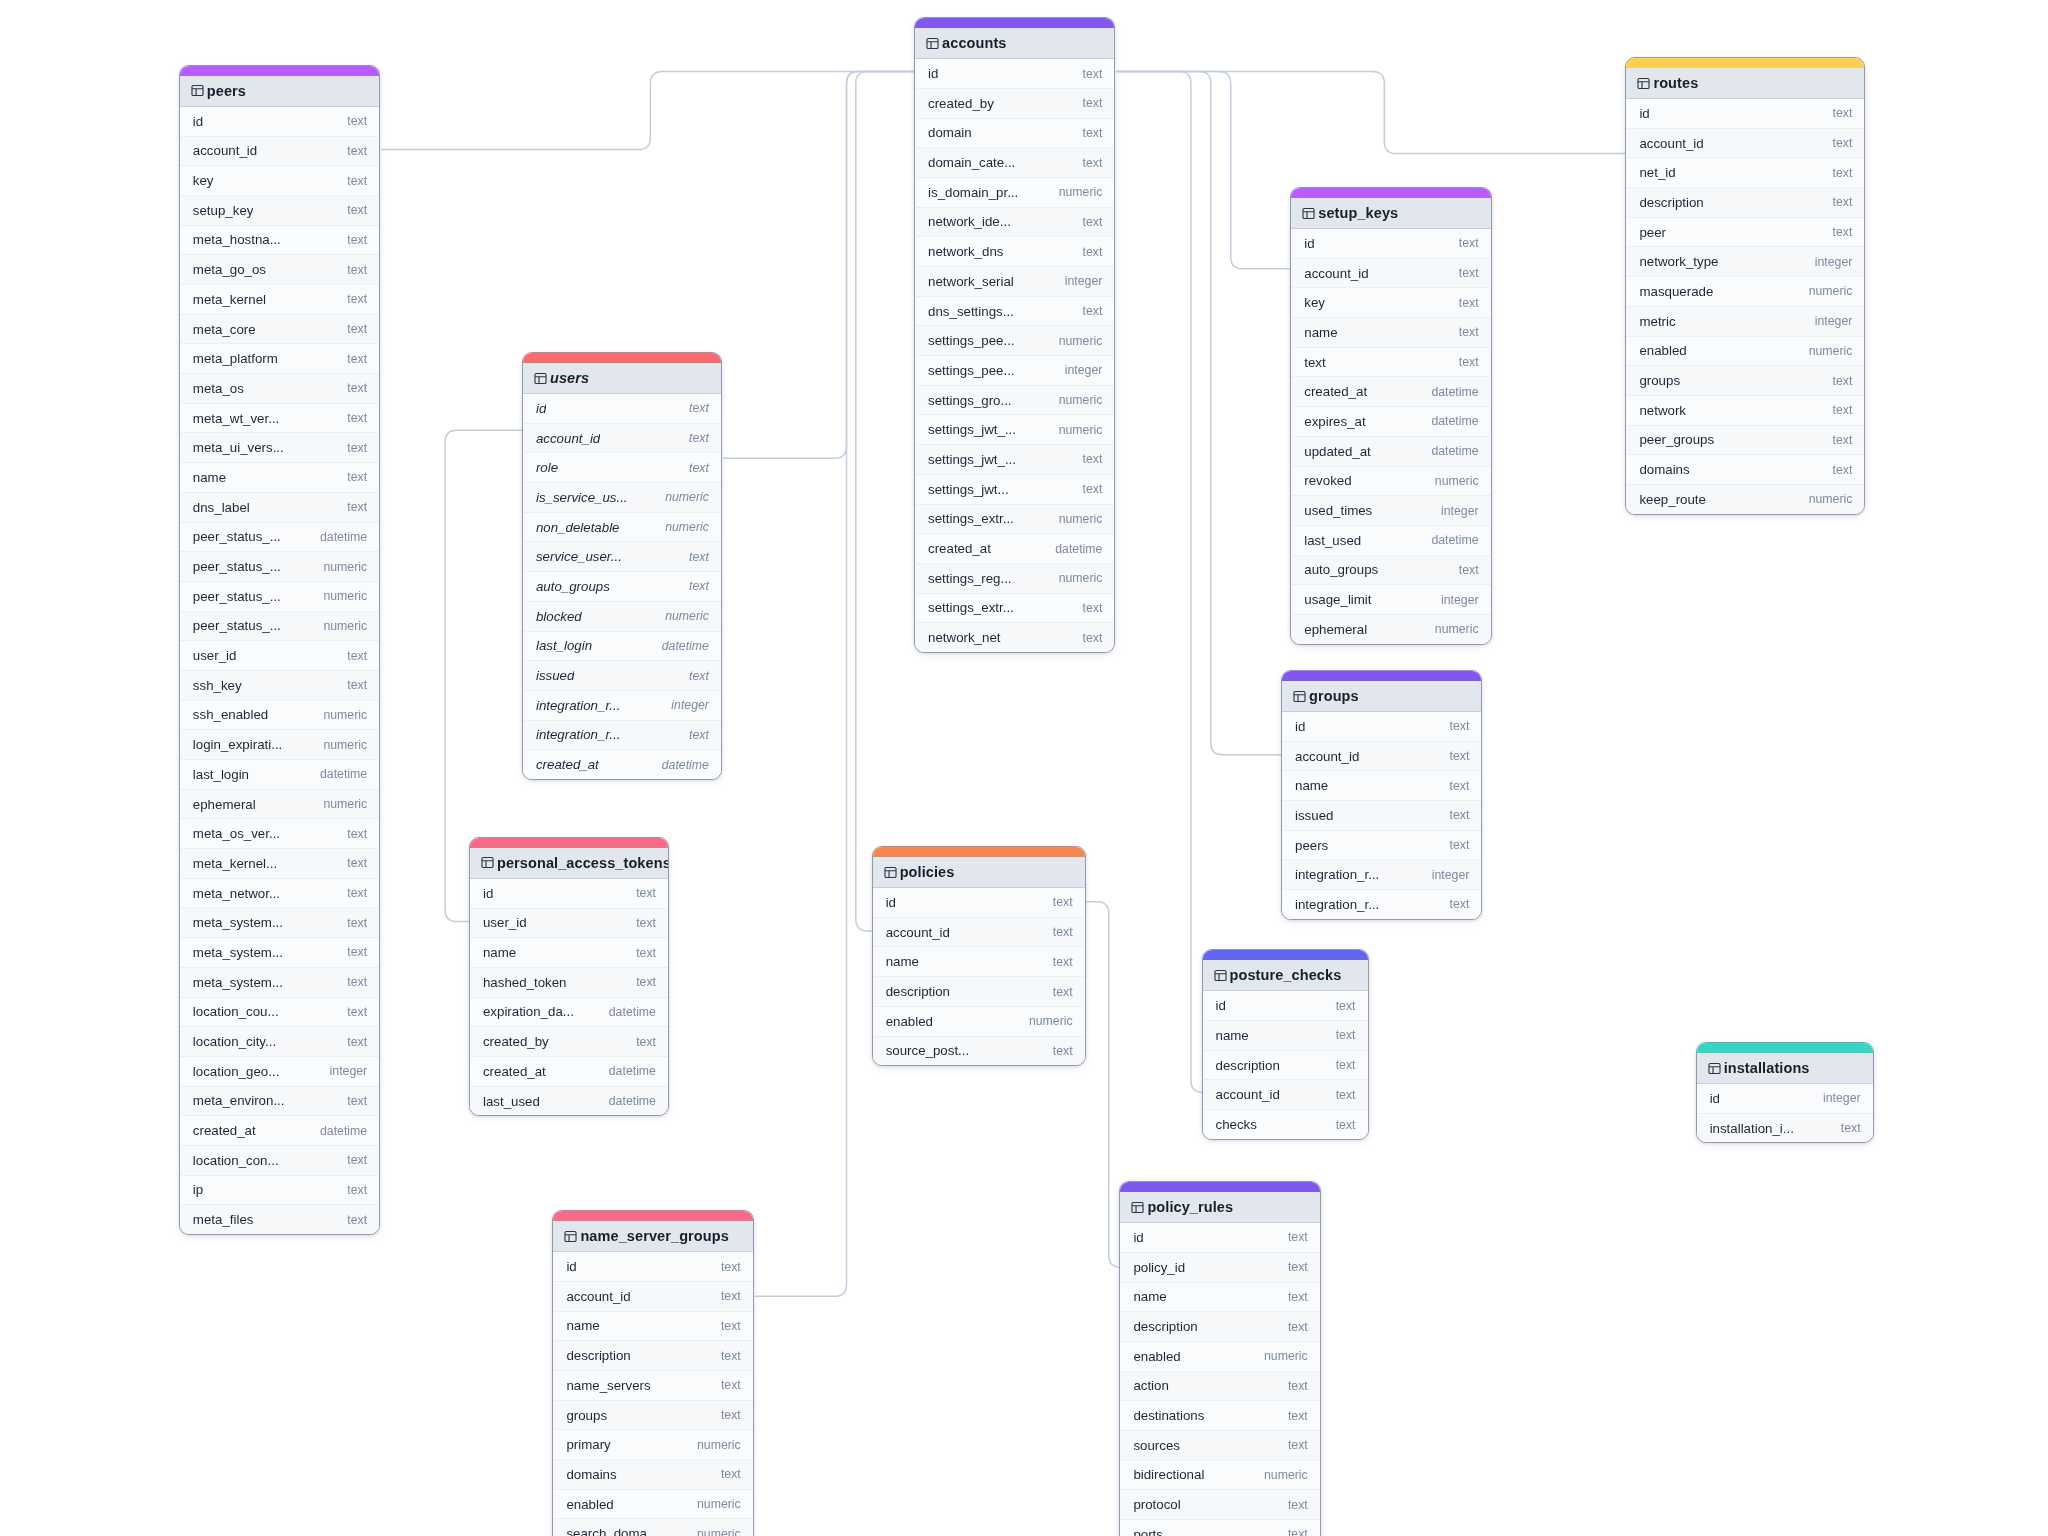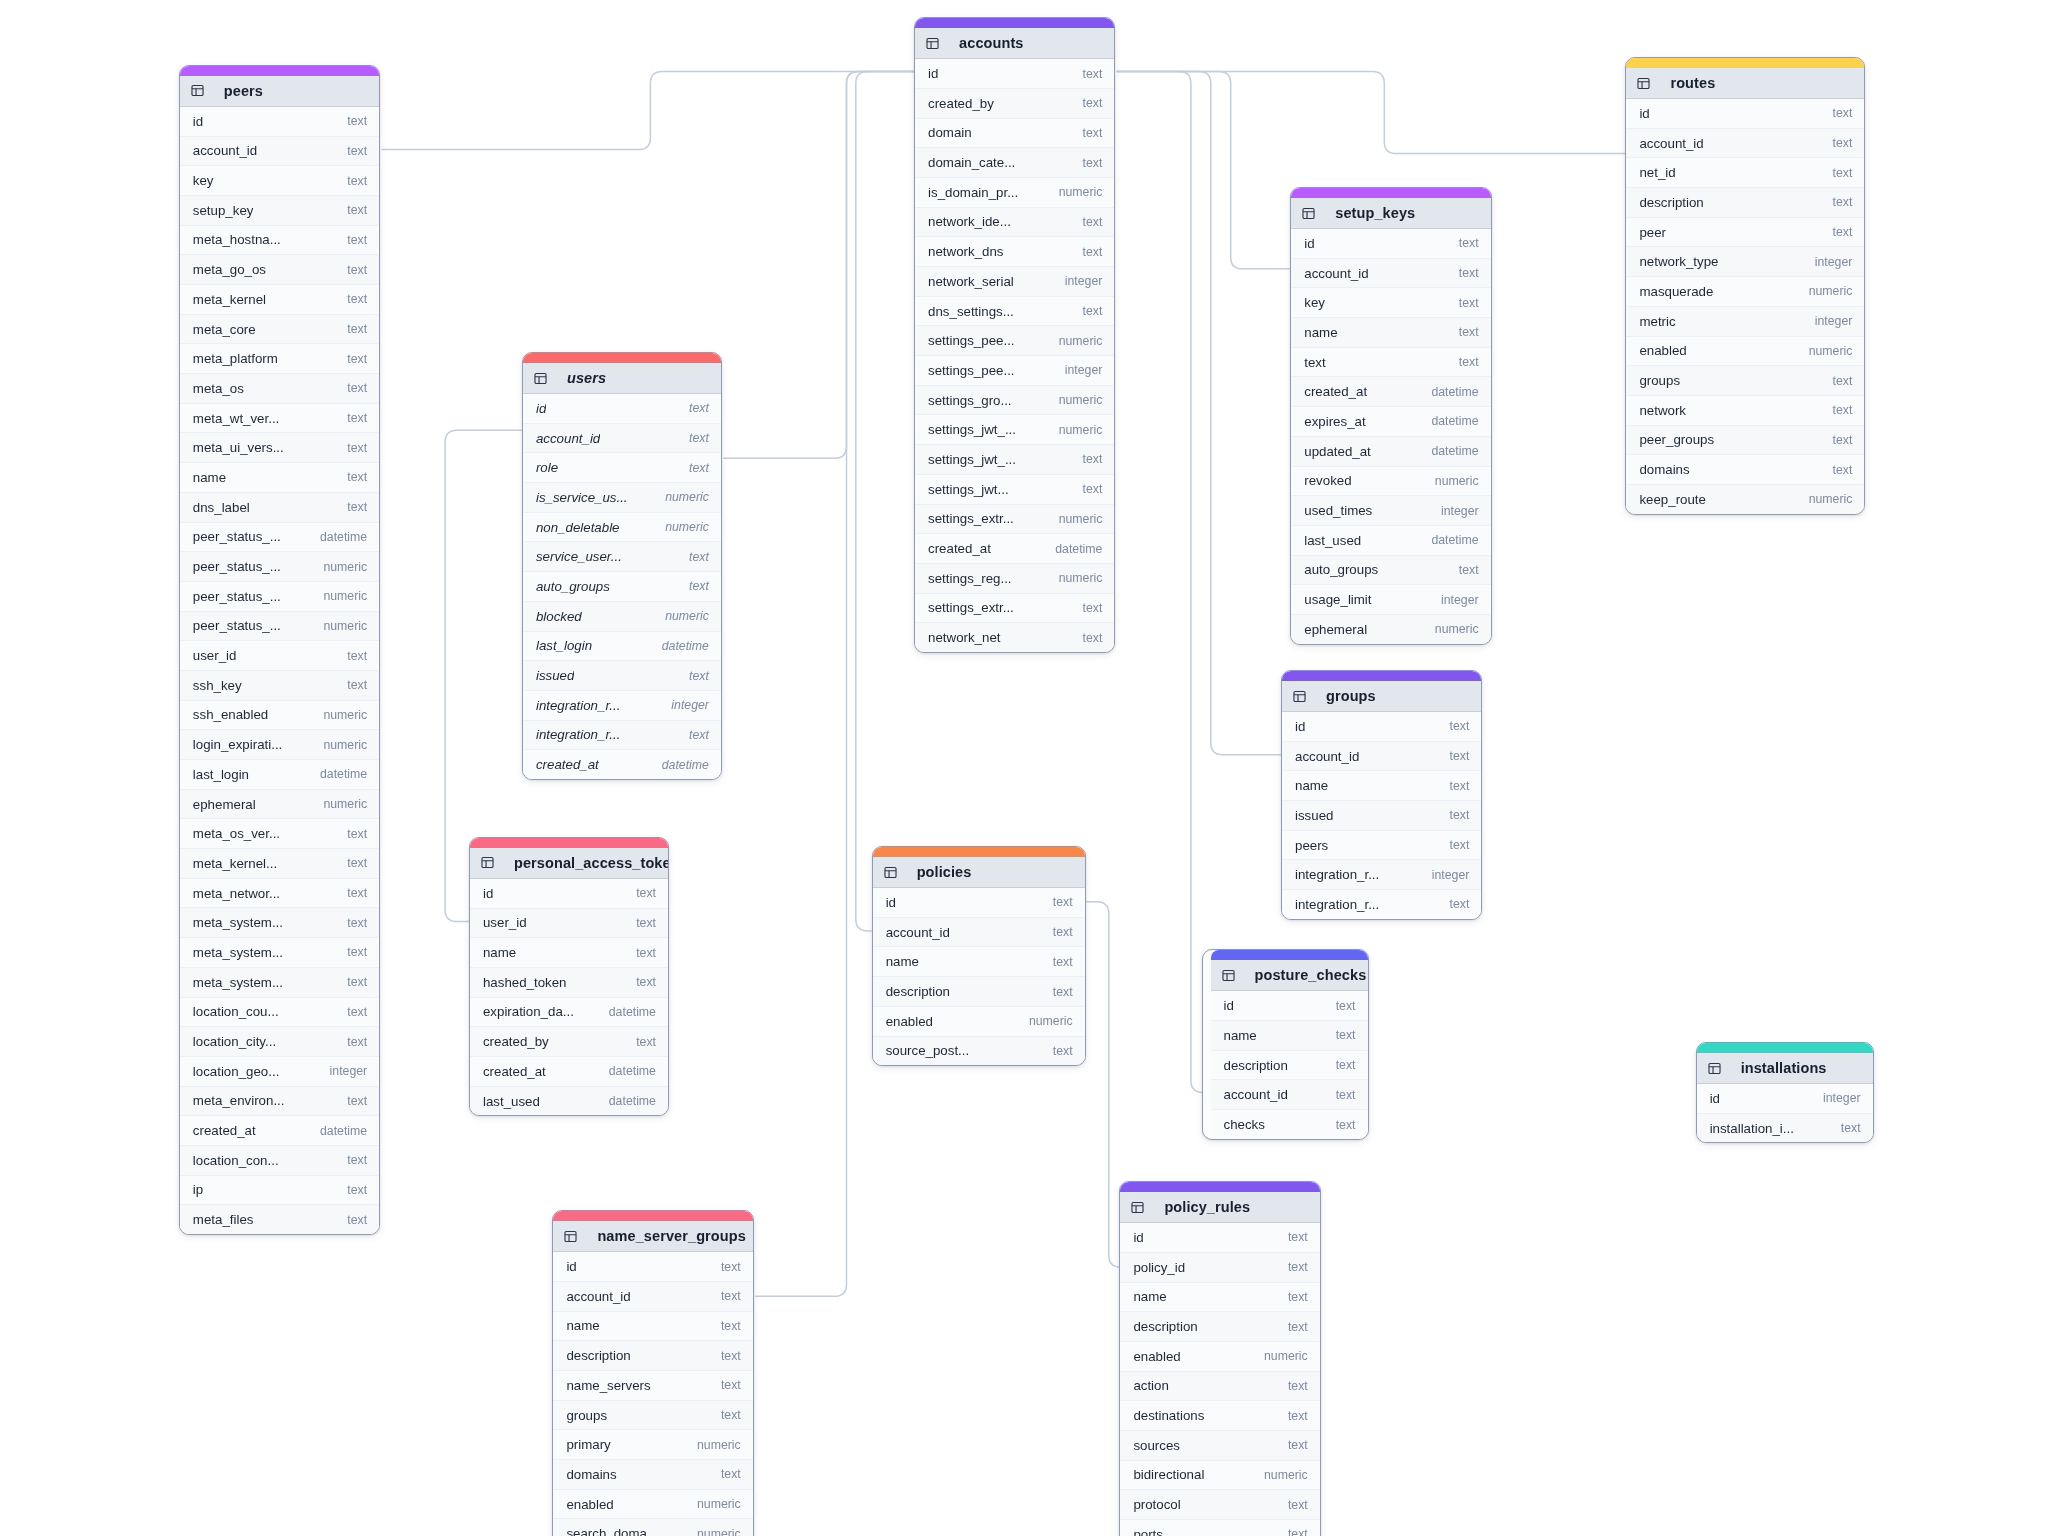--- a/index.html
+++ b/index.html
@@ -42,21 +42,21 @@
   }
   .accent-bar {
     height: 10px;
     width: 100%;
     border-top-left-radius: 8px;
     border-top-right-radius: 8px;
   }
   .table-header {
     display: flex;
     align-items: center;
-    gap: 20px;
+    gap: 3px;
     background: #e2e6ed;
     padding: 7px 12px 7px 11px;
     border-bottom: 1px solid #c7cedb;
   }
   .table-title {
     font-size: 14.5px;
     font-weight: bold;
     color: #17202e;
     letter-spacing: 0.1px;
     white-space: nowrap;
@@ -674,21 +674,21 @@
         </div>
         <div class="col-row">
           <span class="col-name">enabled</span>
           <span class="col-type">numeric</span>
         </div>
         <div class="col-row">
           <span class="col-name">source_post...</span>
           <span class="col-type">text</span>
         </div>
       </div>
-      <div class="table-node" style="left: 1201.51px; top: 949.407px; width: 167px; padding-left: 8px;">
+      <div class="table-node" style="left: 1201.51px; top: 949.407px; width: 167px;">
         <div class="accent-bar" style="background: rgb(99, 102, 241);"></div>
         <div class="table-header">
           <span class="tbl-icon"><svg viewBox="0 0 16 16" width="13" height="13" fill="none" stroke="#2b3648" stroke-width="1.4">
               <rect x="1.2" y="1.8" width="13.6" height="12.4" rx="1.6"></rect>
               <line x1="1.2" y1="5.8" x2="14.8" y2="5.8"></line>
               <line x1="6.2" y1="5.8" x2="6.2" y2="14.2"></line>
             </svg></span>
           <span class="table-title">posture_checks</span>
         </div>
         <div class="col-row">

